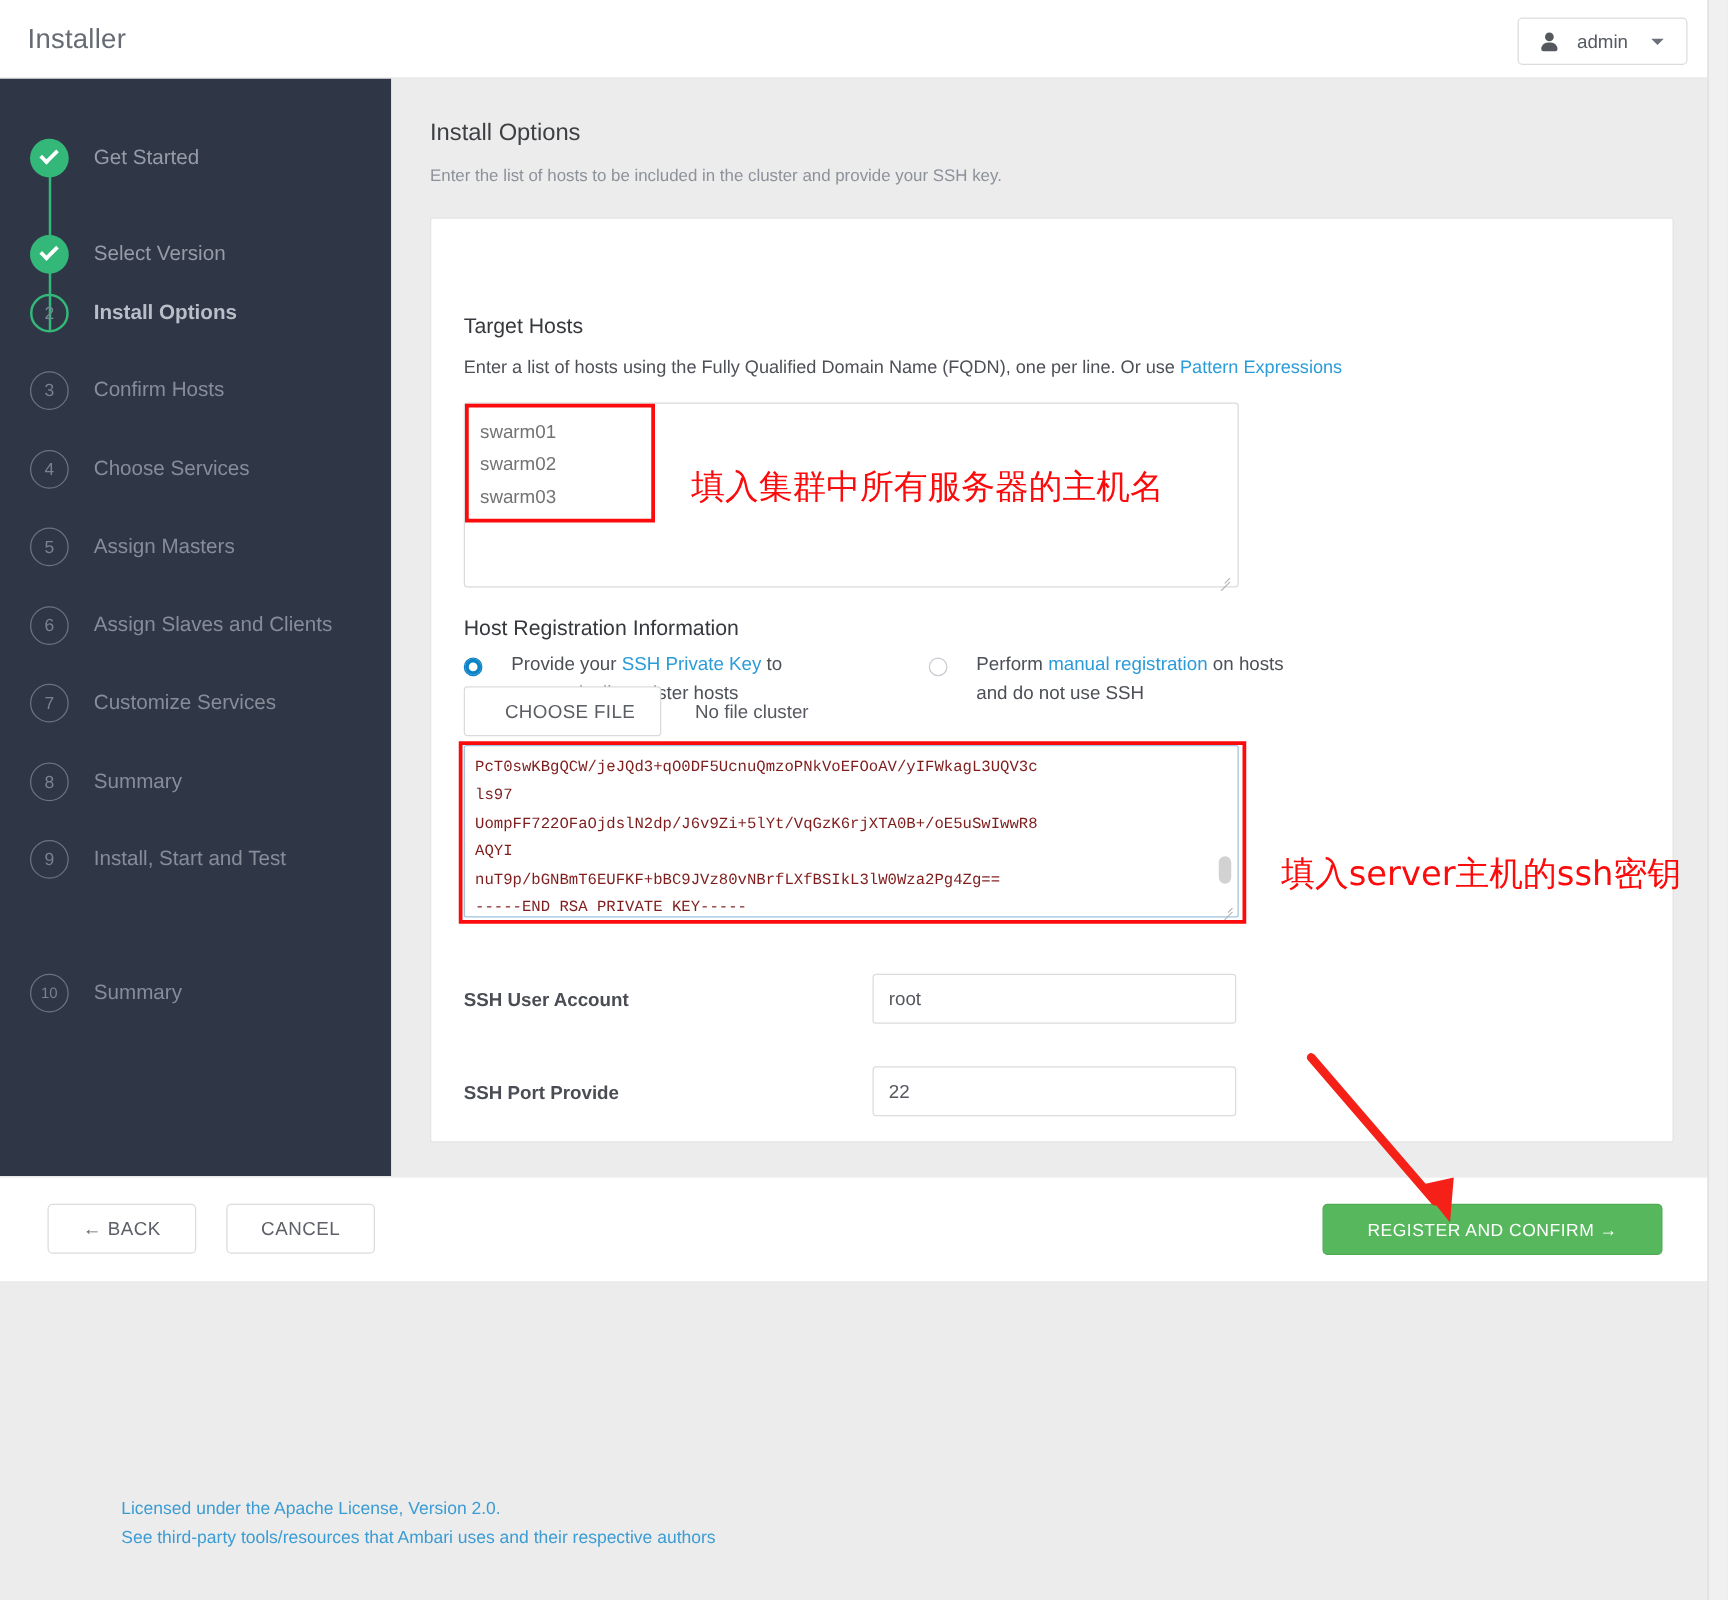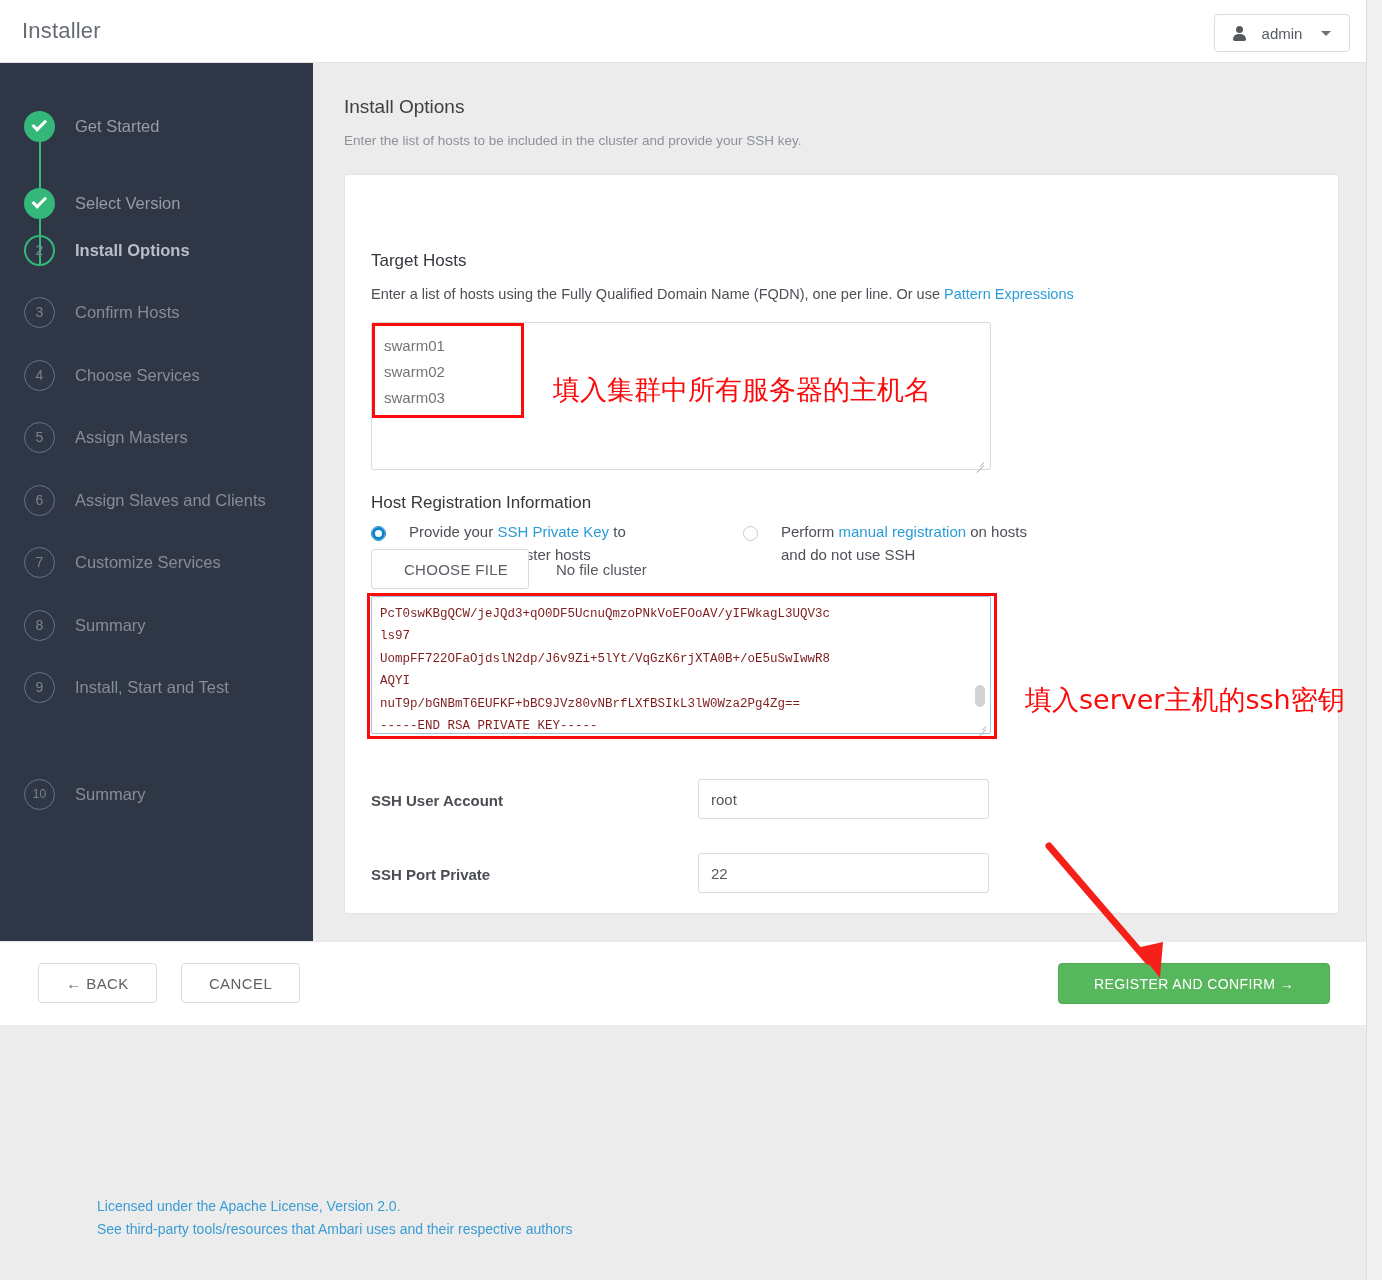--- a/index.html
+++ b/index.html
@@ -505,21 +505,21 @@
         <i style="width:9px; bottom:2px;"></i>
           <i style="width:5px; bottom:5px;"></i>
       </div>
 
       <div class="redbox" style="left:22px; top:418px; width:630px; height:146px;"></div>
       <div class="annot" style="left:680px; top:506px; width:345px;">填入server主机的ssh密钥</div>
 
       <div class="field-label" style="left:26px; top:617px;">SSH User Account</div>
       <input class="field-input" style="top: 604px;" value="root">
 
-      <div class="field-label" style="left:26px; top:691px;">SSH Port Private</div>
+      <div class="field-label" style="left:26px; top:691px;">SSH Port Provide</div>
       <input class="field-input" style="top: 678px;" value="22">
 
     </div>
   </div>
 
   <div class="actionbar"></div>
   <div class="btn btn-back">← BACK</div>
   <div class="btn btn-cancel">CANCEL</div>
   <div class="btn btn-register">REGISTER AND CONFIRM →</div>
 

